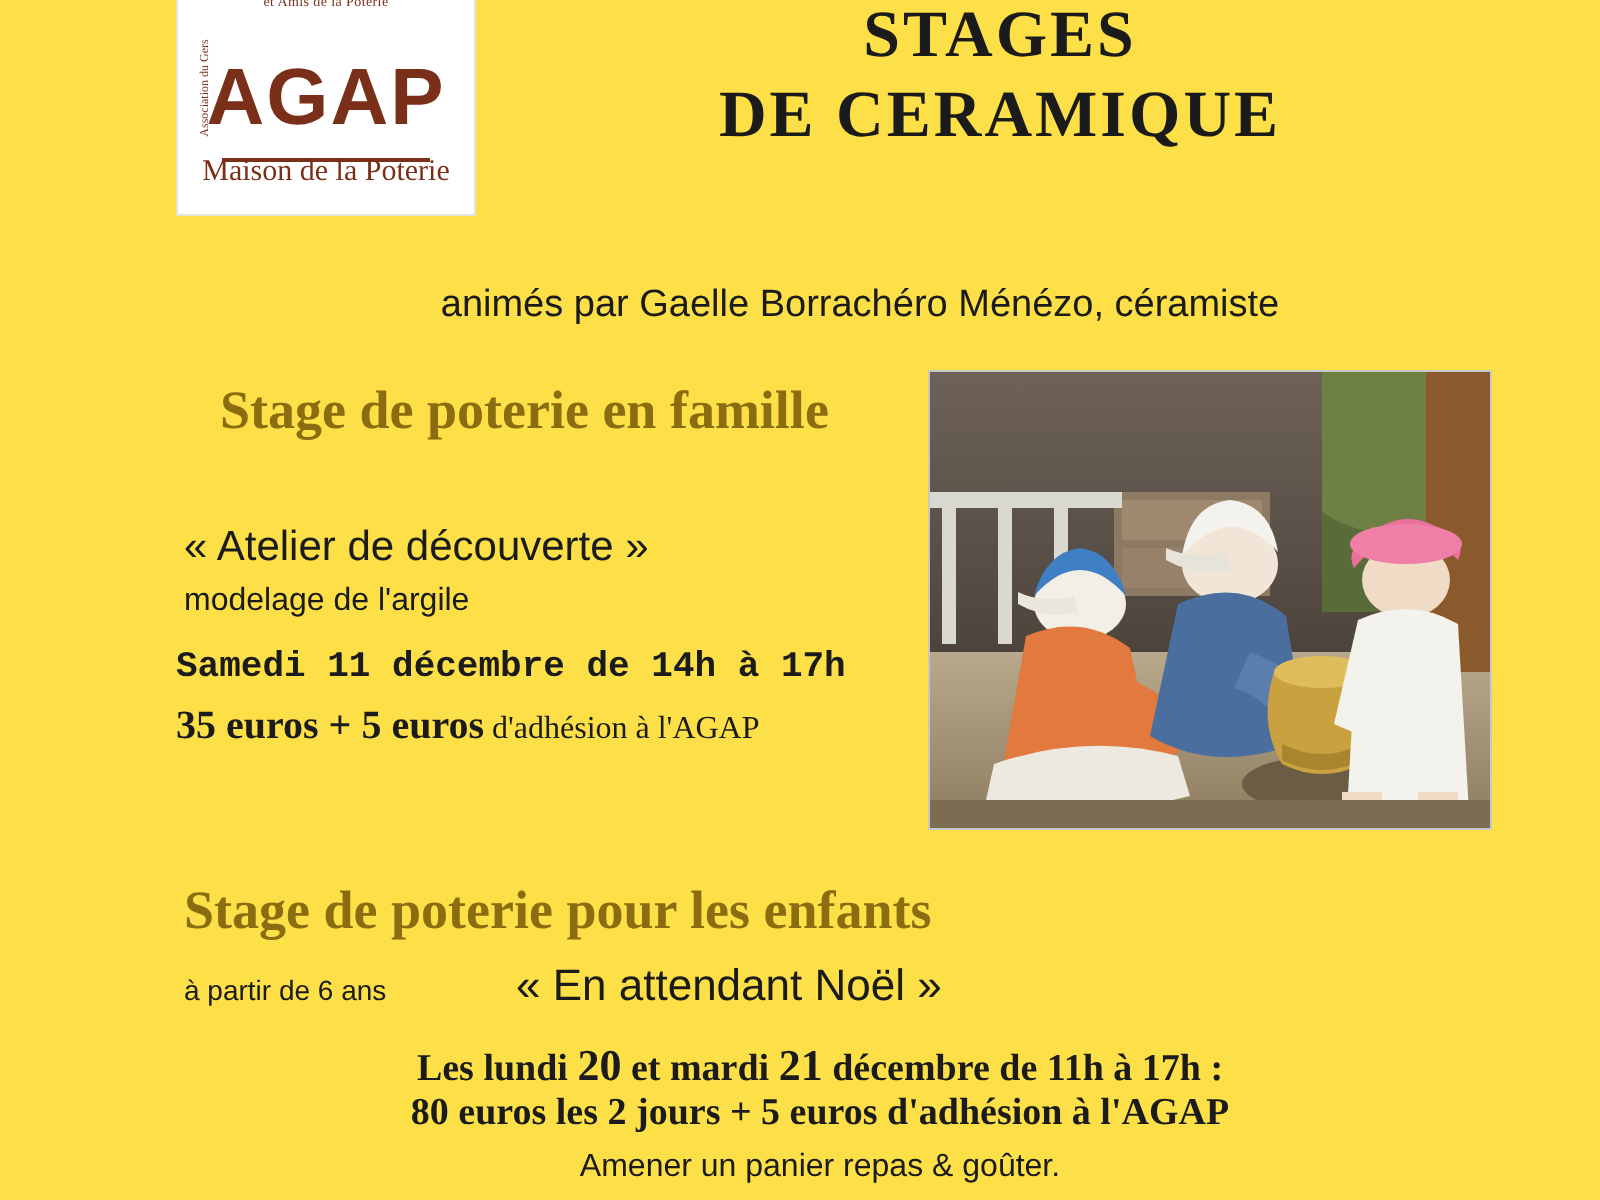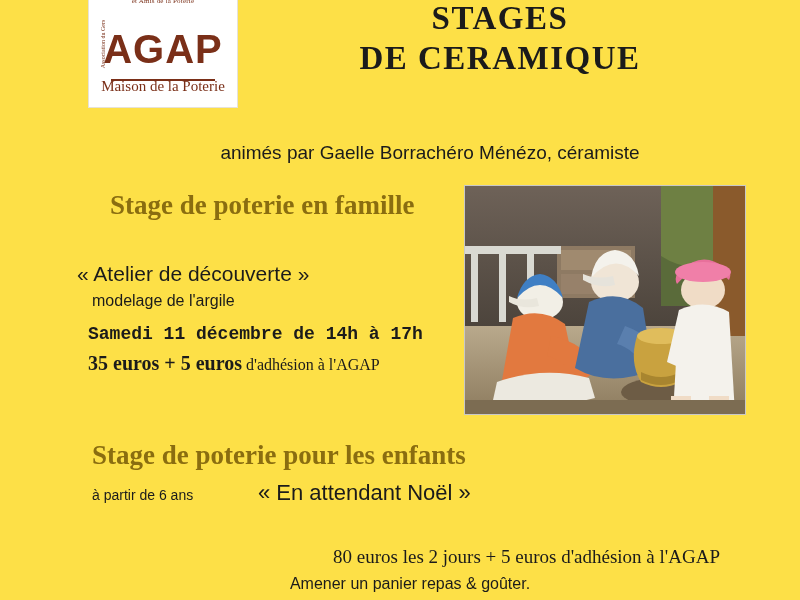--- a/index.html
+++ b/index.html
@@ -131,21 +131,21 @@
     top: 188px;
     width: 330px;
     font-family: "Liberation Serif", serif;
     font-weight: bold;
     font-size: 27px;
     color: #8a6d10;
     line-height: 34px;
   }
   .sec1-l1 {
     position: absolute;
-    left: 77px;
+    left: 92px;
     top: 262px;
     font-family: "Liberation Sans", sans-serif;
     font-size: 21px;
     color: #1b1b1b;
   }
   .sec1-l2 {
     position: absolute;
     left: 92px;
     top: 292px;
     font-family: "Liberation Sans", sans-serif;
@@ -226,23 +226,23 @@
     font-weight: bold;
     font-size: 19px;
     color: #1b1b1b;
   }
   .sec2-l1 .big { font-size: 22px; }
   .sec2-l2 {
     position: absolute;
     left: 100px;
     top: 546px;
     width: 620px;
-    text-align: right;
-    font-family: "Liberation Serif", serif;
-    font-weight: normal;
+    text-align: center;
+    font-family: "Liberation Serif", serif;
+    font-weight: bold;
     font-size: 19px;
     color: #1b1b1b;
   }
   .sec2-l3 {
     position: absolute;
     left: 100px;
     top: 575px;
     width: 620px;
     text-align: center;
     font-family: "Liberation Sans", sans-serif;
@@ -336,16 +336,19 @@
       <rect x="244" y="210" width="20" height="18" fill="#f0dcc6"></rect>
 
       <path d="M32 196 q46 -16 92 -4 l6 20 q-52 14 -102 2 z" fill="#ece9e0"></path>
       <rect x="0" y="214" width="280" height="14" fill="#7c6c52"></rect>
     </svg>
   </div>
 
   <div class="sec2-title">Stage de poterie pour les enfants</div>
   <div class="sec2-age">à partir de 6 ans</div>
   <div class="sec2-quote">« En attendant Noël »</div>
+  <div class="sec2-l1">
+    <span>Les lundi </span><span class="big">20</span><span> et mardi </span><span class="big">21</span><span> décembre de 11h à 17h :</span>
+  </div>
   <div class="sec2-l2">80 euros les 2 jours + 5 euros d'adhésion à l'AGAP</div>
   <div class="sec2-l3">Amener un panier repas &amp; goûter.</div>
 
 </div>
 
 </body></html>

